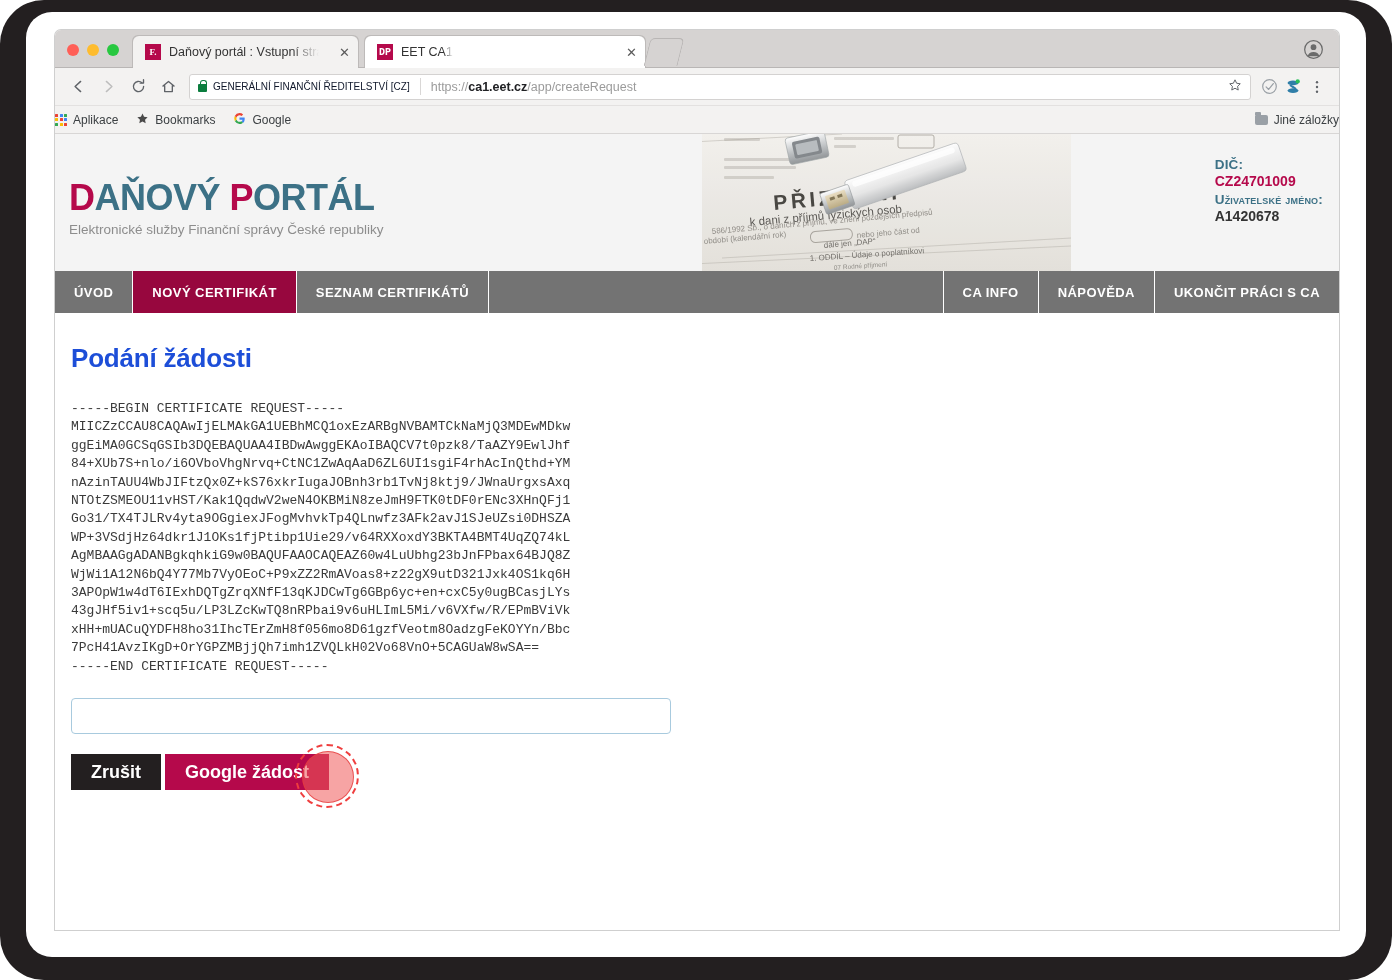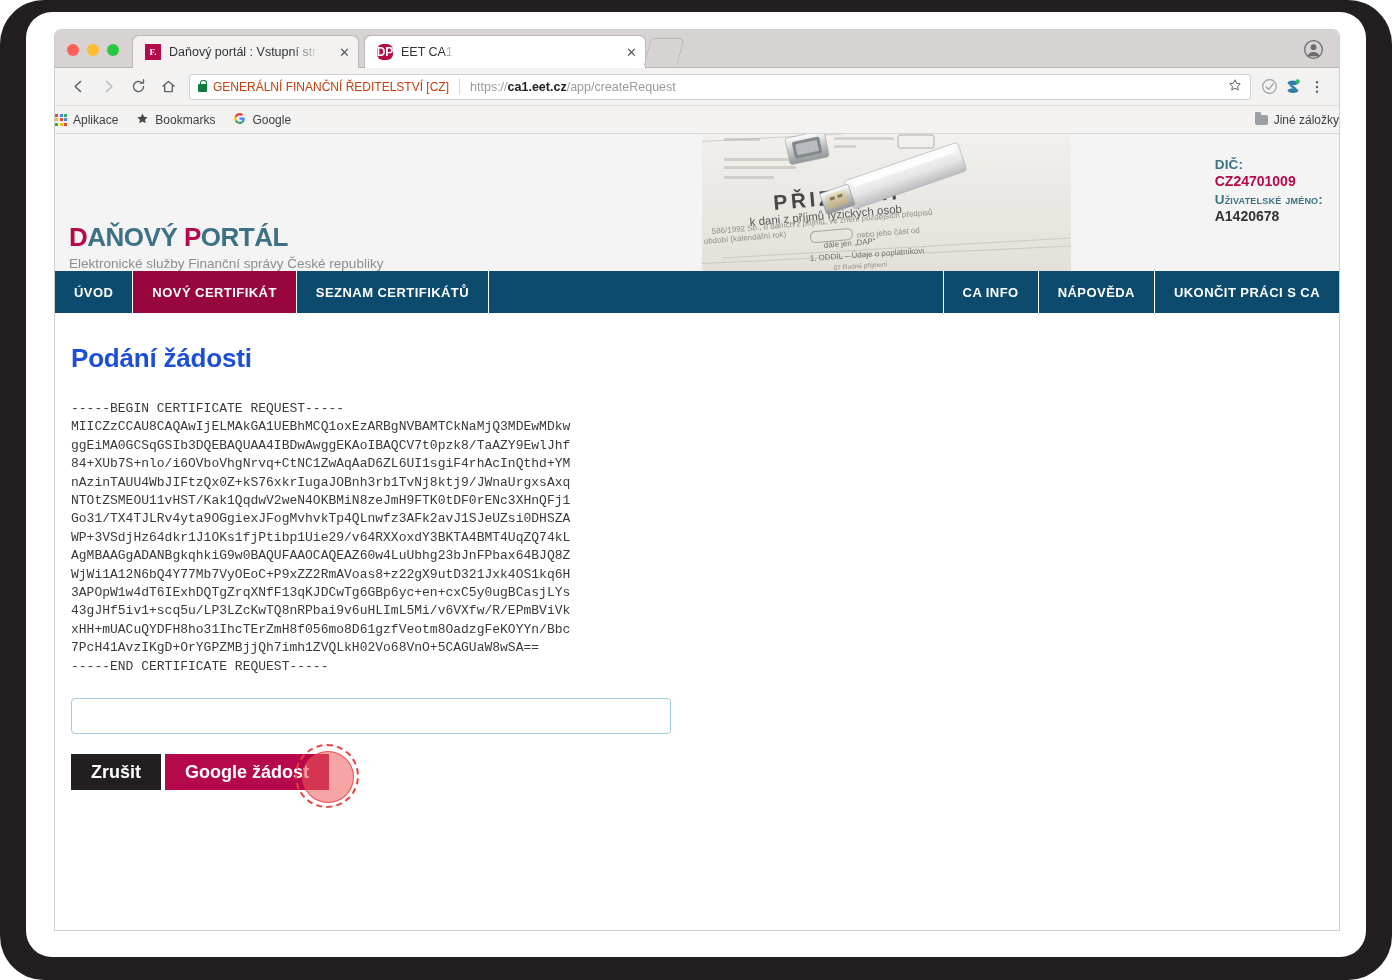--- a/index.html
+++ b/index.html
@@ -69,21 +69,21 @@
   .tab.inactive { background: #ffffff; box-shadow: -1px -1px 0 #bdbab9, 1px -1px 0 #bdbab9; }
   .tab-fav {
     width: 16px; height: 16px;
     background: #b5094b;
     color: #fff;
     font-size: 9px; font-weight: bold;
     display: flex; align-items: center; justify-content: center;
     flex: 0 0 auto;
     font-family: "Liberation Serif", serif;
   }
-  .tab-fav.dp { font-family: Liberation Sans, sans-serif; font-size: 12px; border-radius: 6px; }
+  .tab-fav.dp { font-family: Liberation Mono, monospace; font-size: 10px; }
   .tab-title {
     font-size: 12.5px; color: #333;
     margin-left: 8px;
     white-space: nowrap;
     overflow: hidden;
     max-width: 150px;
     -webkit-mask-image: linear-gradient(90deg, #000 82%, transparent 100%);
             mask-image: linear-gradient(90deg, #000 82%, transparent 100%);
   }
   .tab-close {
@@ -140,21 +140,21 @@
     margin-top: 2px;
   }
   .lock:before {
     content: "";
     position: absolute; left: 2px; top: -4px;
     width: 5px; height: 5px;
     border: 1.6px solid #0b7d3e;
     border-bottom: none;
     border-radius: 3px 3px 0 0;
   }
-  .ev-name { font-size: 12px; color: #c2410c; white-space: nowrap; }
+  .ev-name { font-size: 10px; color: #0f172a; white-space: nowrap; }
   .url-sep { width: 1px; height: 17px; background: #d9d7d6; margin: 0 10px; flex: 0 0 auto; }
   .url { font-size: 12.5px; color: #9b9b9b; white-space: nowrap; }
   .url b { color: #202124; font-weight: bold; }
   .url .scheme { color: #9b9b9b; }
   .star { margin-left: auto; color: #5f6368; font-size: 14px; flex: 0 0 auto; }
   .tb-icon { width: 24px; display: flex; justify-content: center; color: #9aa0a6; }
 
   
   .bookmarks {
     height: 28px;
@@ -190,26 +190,25 @@
   }
   
   .banner {
     position: absolute;
     left: 647px; top: 0;
     width: 369px; height: 137px;
     overflow: hidden;
   }
   .logo-block { position: absolute; left: 14px; top: 46px; }
   .logo-text {
-    font-size: 26px; font-weight: bold;
+    font-size: 36px; font-weight: bold;
     letter-spacing: -0.5px;
     color: #3c7186;
     line-height: 1;
     font-family: "Liberation Sans", sans-serif;
-    margin-top: 44px;
   }
   .logo-text .hl { color: #b5094b; }
   .logo-sub {
     font-size: 13.5px;
     color: #8d8d8d;
     margin-top: 6px;
   }
   .ident {
     position: absolute; right: 16px; top: 22px;
     line-height: 1.28;
@@ -218,21 +217,21 @@
     font-size: 13.5px; font-weight: bold; color: #3c7186;
     font-variant: small-caps;
     letter-spacing: .2px;
   }
   .ident .val-red { font-size: 14px; font-weight: bold; color: #b5094b; }
   .ident .val-dark { font-size: 14px; font-weight: bold; color: #333; }
 
   
   .navbar {
     height: 42px;
-    background: #0c4a6e;
+    background: #737373;
     display: flex;
     align-items: stretch;
     color: #fff;
   }
   .nav-item {
     display: flex; align-items: center;
     padding: 0 19px;
     font-size: 13px; font-weight: bold;
     letter-spacing: .45px;
     border-right: 1px solid #ffffff;

